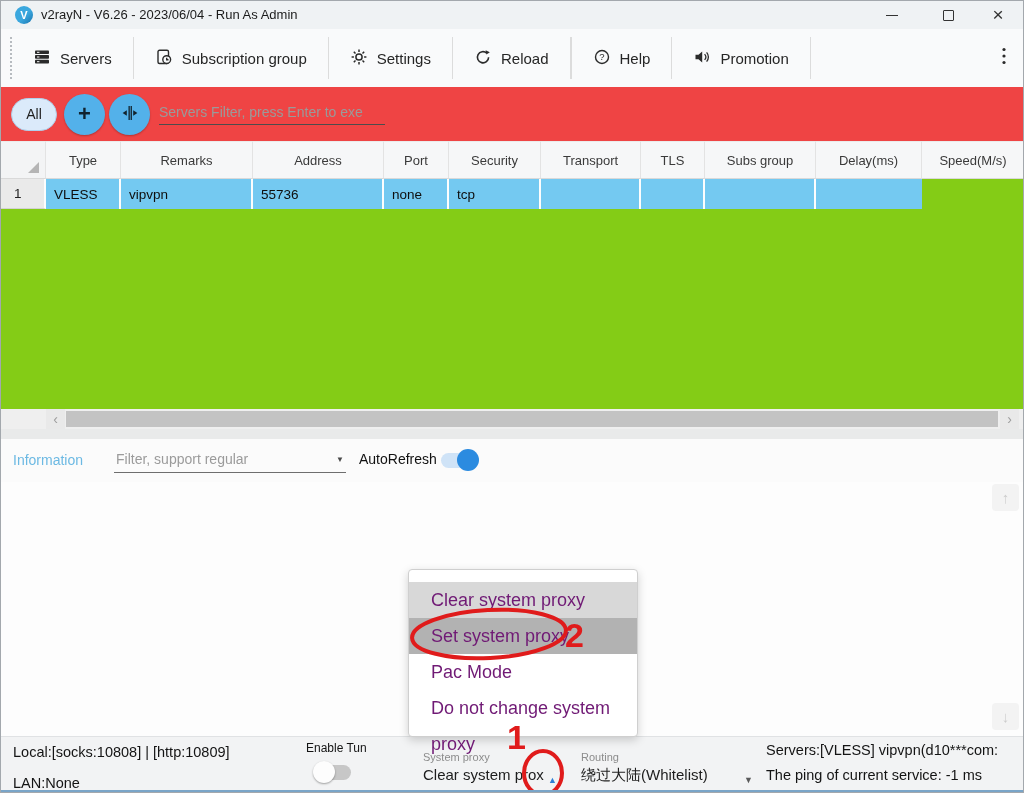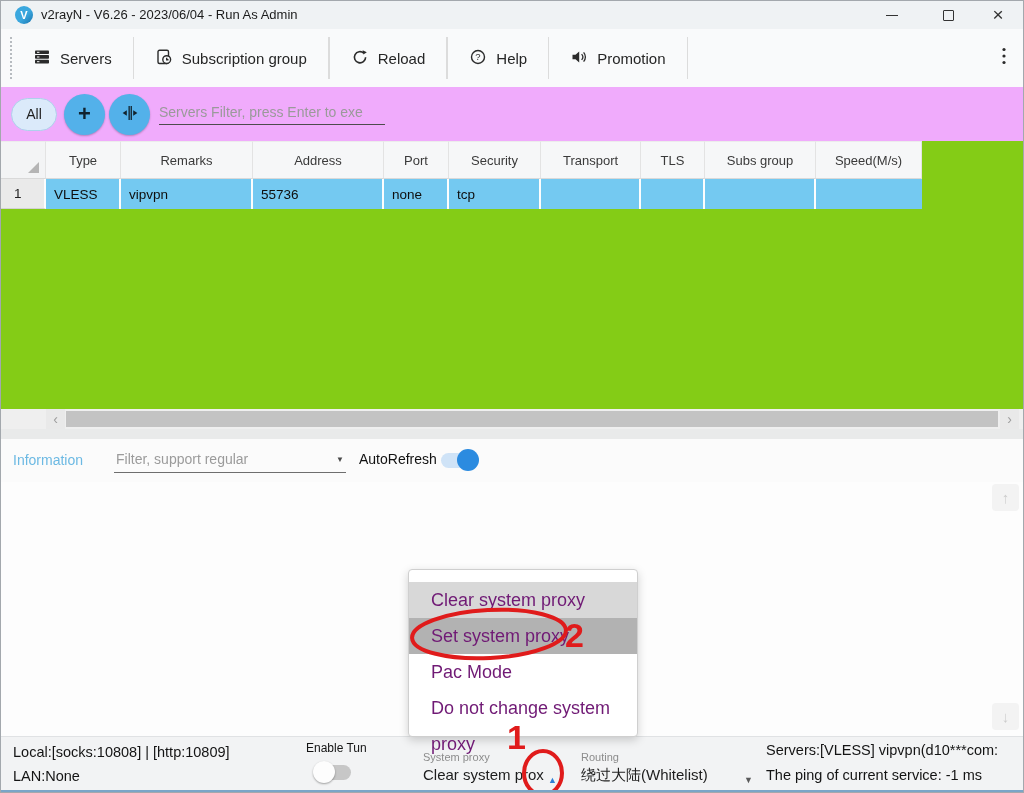--- a/index.html
+++ b/index.html
@@ -23,21 +23,21 @@
   .max-glyph{width:11px; height:11px; border:1.6px solid #333; border-radius:1px;}
 
   
   .toolbar{position:absolute; top:28px; left:0; right:0; height:58px; background:#f9fafb; display:flex; align-items:center;}
   .gripper{width:2px; height:42px; border-left:2px dotted #b7bbc0; margin-left:9px;}
   .tb-item{display:flex; align-items:center; gap:9px; padding:0 21px; height:42px; font-size:15px; color:#262626; cursor:default;}
   .tb-sep{width:1px; height:42px; background:#dcdcdc;}
   .tb-more{margin-left:auto; padding:0 16px; height:42px; display:flex; align-items:center;}
 
   
-  .filterbar{position:absolute; top:86px; left:0; right:0; height:54px; background:#f0abfc;}
+  .filterbar{position:absolute; top:86px; left:0; right:0; height:54px; background:#ef4444;}
   .all-pill{position:absolute; left:10px; top:11px; width:46px; height:33px; border-radius:17px;
     background:#dbeafa; border:1px solid #aed0ec; font-size:14px; color:#1e1e1e; text-align:center; line-height:31px;}
   .round-btn{position:absolute; top:7px; width:41px; height:41px; border-radius:50%; background:#53b1ea;
     display:flex; align-items:center; justify-content:center; box-shadow:0 1px 2px rgba(0,0,0,.25);}
   .btn-plus{left:63px; font-size:22px; color:#102330; font-weight:bold; padding-bottom:2px;}
   .btn-resize{left:108px;}
   .server-filter{position:absolute; left:158px; top:12px; width:226px; height:26px; border:none; outline:none;
     background:transparent; border-bottom:1px solid #4c4c4c; font-size:14px; color:#333;
     font-family:"Liberation Sans","DejaVu Sans",sans-serif;}
   .server-filter::placeholder{color:#9a9a9a;}
@@ -86,21 +86,21 @@
   
   .popup-menu{position:absolute; left:407px; top:568px; width:230px; height:168px; background:#fff;
     border:1px solid #cfcfcf; border-radius:4px; box-shadow:0 3px 10px rgba(0,0,0,.18); padding-top:12px; z-index:40;}
   .menu-item{height:36px; line-height:36px; padding-left:22px; font-size:18px; color:#701a75;}
   .menu-item.hl-light{background:#d8d8d8;}
   .menu-item.hl-dark{background:#b2b2b2;}
 
   
   .statusbar{position:absolute; top:735px; left:0; right:0; height:58px; background:#f2f3f4; border-top:1px solid #e0e2e4;}
   .st-local{position:absolute; left:12px; top:7px; font-size:14.5px; color:#141414;}
-  .st-lan{position:absolute; left:12px; top:31px; font-size:14.5px; color:#141414;}
+  .st-lan{position:absolute; left:12px; top:38px; font-size:14.5px; color:#141414;}
   .tun-label{position:absolute; left:305px; top:4px; font-size:12px; color:#141414;}
   .tun-toggle{left:314px; top:28px;}
   .combo{position:absolute; top:14px;margin-left:14px;}
   .combo-sysproxy{left:408px; width:148px;}
   .combo-routing{left:566px; width:174px;}
   .combo .small-label{font-size:11px; color:#8c8c8c; display:block;}
   .combo .value{font-size:15px; color:#1d1d1d; margin-top:3px; white-space:nowrap; overflow:hidden; display:block; width:100%;}
   .underline-blue{position:absolute; left:0; top:45px; width:100%; height:2px; background:#2f8fe0;}
   .underline-gray{position:absolute; left:0; top:45px; width:100%; height:1px; background:#9f9f9f;}
   .sys-arrow{position:absolute; right:14px; top:24px; font-size:9px; color:#2f7fd6;}
@@ -148,20 +148,27 @@
     <div class="tb-sep"></div>
     <div class="tb-item">
       <span><svg width="18" height="18" viewBox="0 0 18 18" fill="none" stroke="#2b2b2b" stroke-width="1.4">
             <rect x="3" y="2.3" width="10.5" height="13.2" rx="1.5"></rect>
             <circle cx="11.7" cy="11.6" r="3.9" fill="#f9fafb"></circle>
             <path d="M11.7 9.7v2h1.8"></path>
           </svg></span>
       <span>Subscription group</span>
     </div>
     <div class="tb-sep"></div>
+    <div class="tb-item">
+      <span><svg width="18" height="18" viewBox="0 0 18 18" fill="none" stroke="#2b2b2b" stroke-width="1.5">
+            <circle cx="9" cy="9" r="3.1"></circle>
+            <path d="M9 1.6v2.3M9 14.1v2.3M1.6 9h2.3M14.1 9h2.3M3.8 3.8l1.7 1.7M12.5 12.5l1.7 1.7M14.2 3.8l-1.7 1.7M5.5 12.5l-1.7 1.7"></path>
+          </svg></span>
+      <span>Settings</span>
+    </div>
     <div class="tb-sep"></div>
     <div class="tb-item">
       <span><svg width="18" height="18" viewBox="0 0 18 18" fill="none" stroke="#2b2b2b" stroke-width="1.6">
             <path d="M14.6 9.2a5.6 5.6 0 1 1-1.8-4.1"></path>
             <polygon points="11.6,2.2 15.8,4.2 12.4,6.6" fill="#2b2b2b" stroke="none"></polygon>
           </svg></span>
       <span>Reload</span>
     </div>
     <div class="tb-sep"></div>
     <div class="tb-sep"></div>
@@ -212,20 +219,21 @@
           <span class="corner-tri"></span>
         </div>
       <div class="th">Type</div>
       <div class="th">Remarks</div>
       <div class="th">Address</div>
       <div class="th">Port</div>
       <div class="th">Security</div>
       <div class="th">Transport</div>
       <div class="th">TLS</div>
       <div class="th">Subs group</div>
+      <div class="th">Delay(ms)</div>
       <div class="th">Speed(M/s)</div>
     </div>
     <div class="grid">
       <div class="td rownum">1</div>
       <div class="td">VLESS</div>
       <div class="td">vipvpn</div>
       <div class="td">55736</div>
       <div class="td">none</div>
       <div class="td">tcp</div>
       <div class="td"></div>

